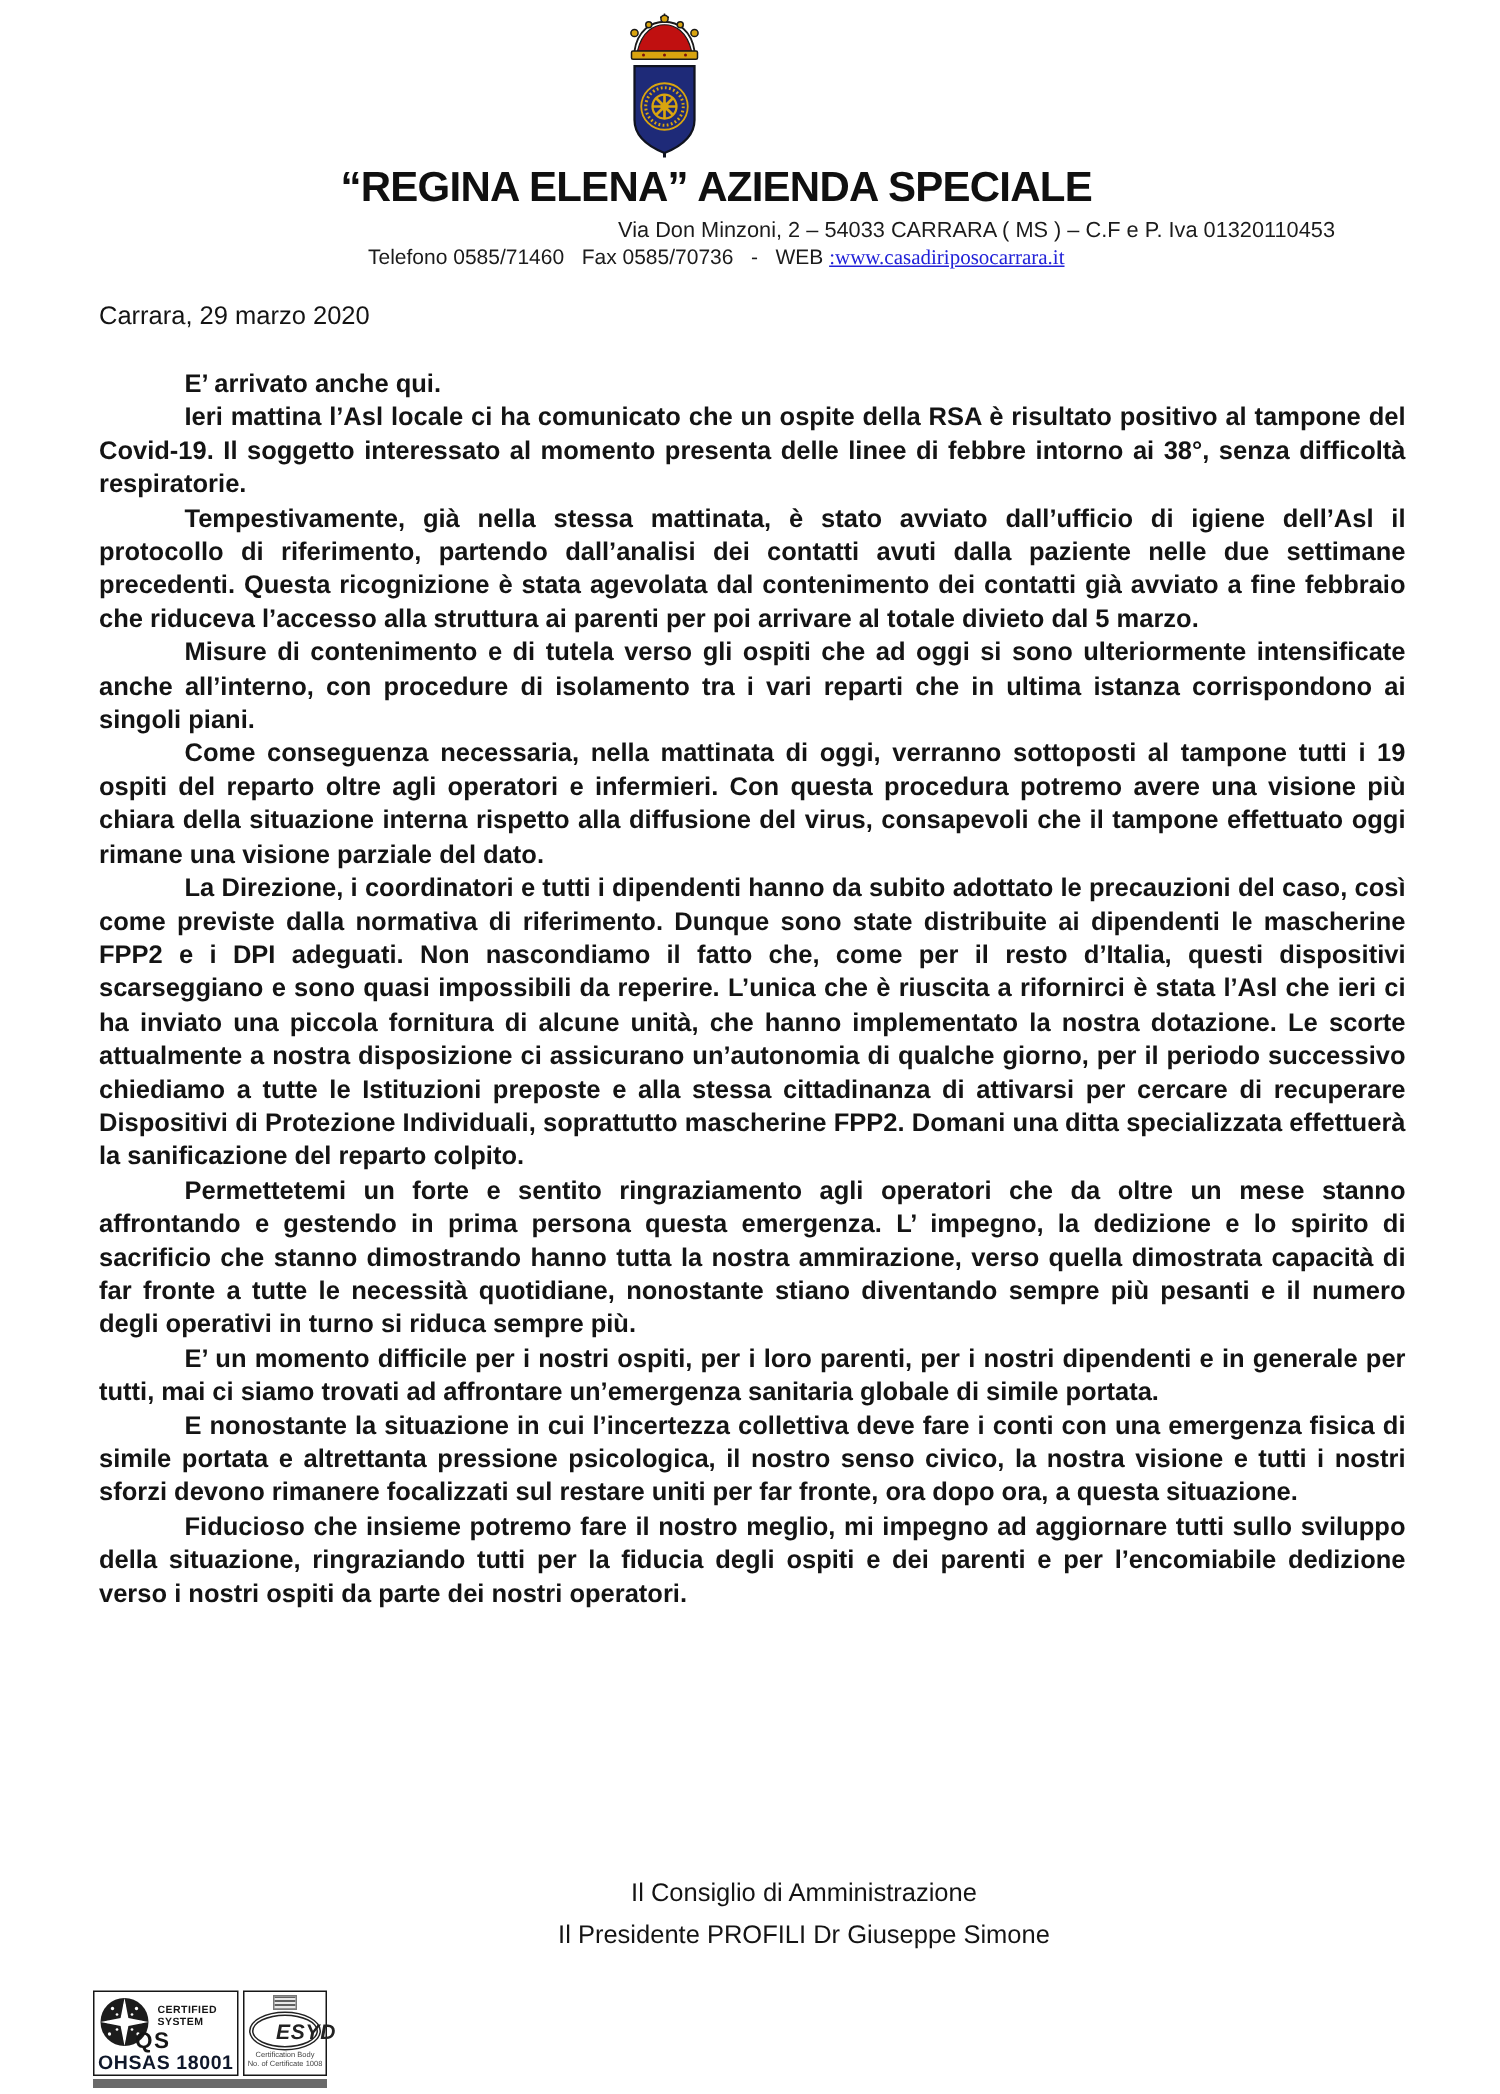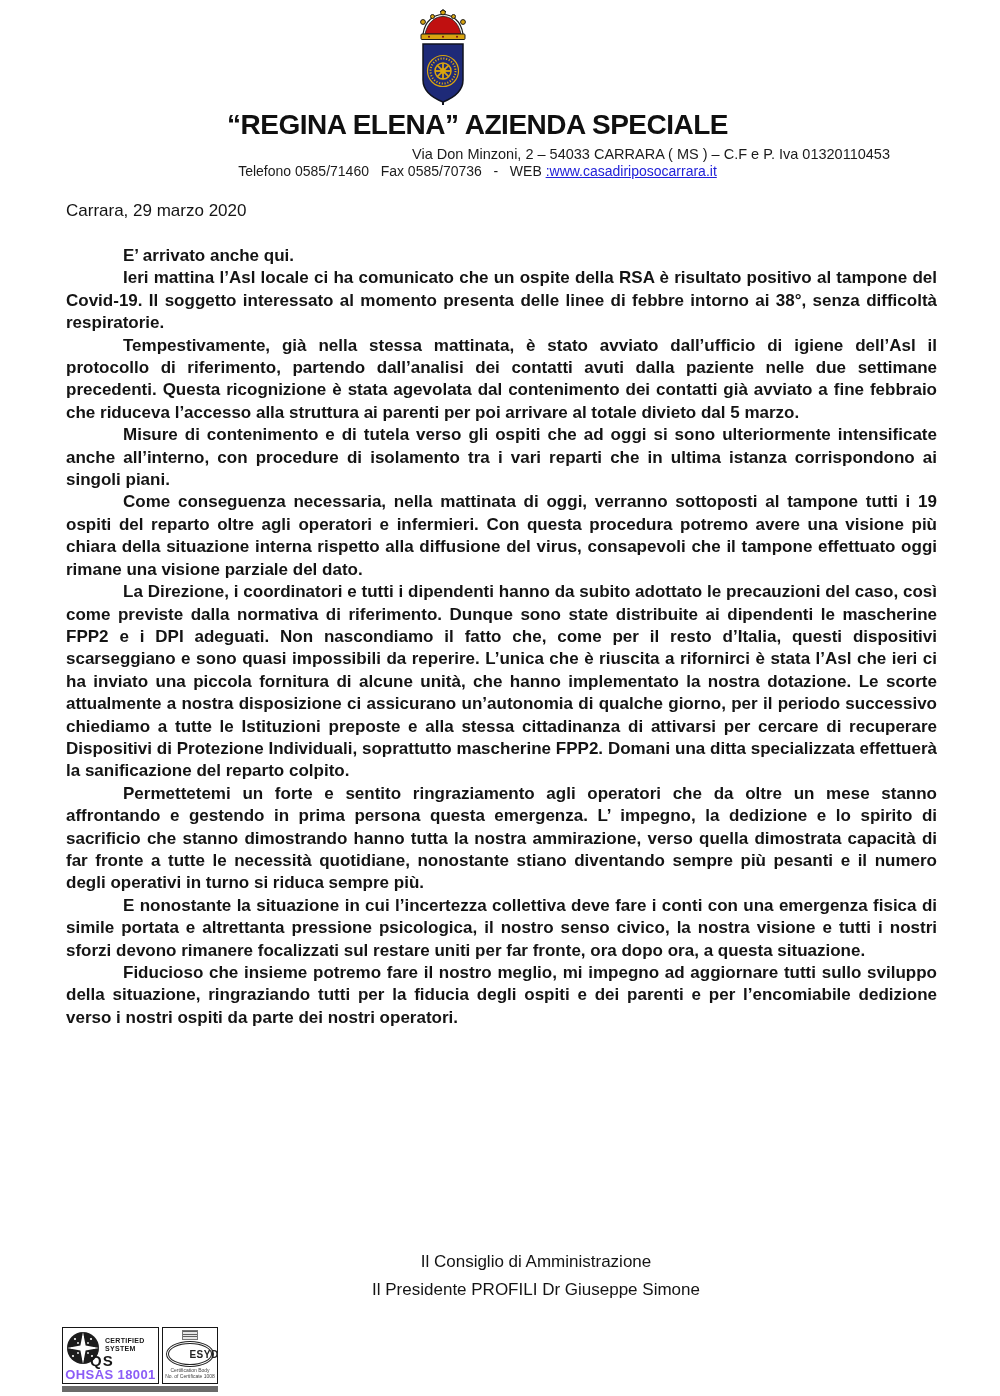--- a/index.html
+++ b/index.html
@@ -20,21 +20,21 @@
     font-size:28px;font-weight:bold;letter-spacing:-0.5px;white-space:nowrap;color:#101010;
   }
   .addr{
     position:absolute;top:146px;left:65px;width:825px;text-align:right;
     font-size:14.5px;line-height:17px;color:#1b1b1b;
   }
   .contact{
     position:absolute;top:163px;left:65px;width:825px;text-align:center;
     font-size:14px;line-height:17px;color:#1b1b1b;white-space:pre-wrap;
   }
-  .weblink{color:var(--link-blue,#2121d8);text-decoration:underline;cursor:pointer;}
+  .weblink{color:var(--link-blue,#2121d8);text-decoration:underline;cursor:pointer;font-family:Liberation Serif, serif;}
   
   .date{position:absolute;top:201px;left:66px;font-size:17px;}
   .letter-body{
     position:absolute;top:245px;left:66px;width:871px;
     font-size:17px;line-height:22.4px;text-align:justify;
   }
   .para{margin:0;}
   .para.indent{text-indent:57px;font-weight:bold;}
   .signature{
     position:absolute;top:1248px;left:150px;width:772px;text-align:center;
@@ -50,36 +50,36 @@
   .certified{
     position:absolute;left:42px;top:9px;font-size:7px;font-weight:bold;
     line-height:8px;letter-spacing:.3px;color:#161616;
   }
   .qs{
     position:absolute;left:27px;top:24px;font-size:15px;font-weight:800;
     letter-spacing:1px;color:#161616;
   }
   .ohsas{
     position:absolute;left:0;bottom:1px;width:100%;text-align:center;
-    font-size:13px;font-weight:800;letter-spacing:.4px;color:#8b5cf6;white-space:nowrap;
+    font-size:13px;font-weight:800;letter-spacing:.4px;color:#0f172a;white-space:nowrap;
   }
   .cert-right{
     position:absolute;left:100px;top:0;width:56px;height:57px;
     border:1.5px solid #161616;background:#fff;box-sizing:border-box;text-align:center;
   }
   .flag{
     width:14px;height:8px;margin:2px auto 0 auto;
     background:repeating-linear-gradient(to bottom,#606060 0 1px,#e8e8e8 1px 2.6px);
     border:.5px solid #777;
   }
   .oval{
     width:42px;height:20px;margin:1px auto 0 auto;border:3px double #222;
     border-radius:50%;display:flex;align-items:center;justify-content:center;
   }
-  .oval span{font-size:10px;font-weight:bold;letter-spacing:.5px;color:#222;margin-left:28px;}
+  .oval span{font-size:14px;font-weight:bold;font-style:italic;letter-spacing:.5px;color:#222;margin-left:28px;}
   .esyd-sub{font-size:5px;line-height:5.5px;color:#444;margin-top:1px;}
   .cert-bar{
     position:absolute;left:0;top:59px;width:156px;height:6px;
     background:var(--footer-bar-gray,#6a6a6a);
   }
 </style>
 </head>
 <body>
 
 <div class="page">
@@ -122,20 +122,21 @@
   <div class="date">Carrara, 29 marzo 2020</div>
 
   <div class="letter-body">
       <p class="para indent">E’ arrivato anche qui.</p>
       <p class="para indent">Ieri mattina l’Asl locale ci ha comunicato che un ospite della RSA è risultato positivo al tampone del Covid-19. Il soggetto interessato al momento presenta delle linee di febbre intorno ai 38°, senza difficoltà respiratorie.</p>
       <p class="para indent">Tempestivamente, già nella stessa mattinata, è stato avviato dall’ufficio di igiene dell’Asl il protocollo di riferimento, partendo dall’analisi dei contatti avuti dalla paziente nelle due settimane precedenti. Questa ricognizione è stata agevolata dal contenimento dei contatti già avviato a fine febbraio che riduceva l’accesso alla struttura ai parenti per poi arrivare al totale divieto dal 5 marzo.</p>
       <p class="para indent">Misure di contenimento e di tutela verso gli ospiti che ad oggi si sono ulteriormente intensificate anche all’interno, con procedure di isolamento tra i vari reparti che in ultima istanza corrispondono ai singoli piani.</p>
       <p class="para indent">Come conseguenza necessaria, nella mattinata di oggi, verranno sottoposti al tampone tutti i 19 ospiti del reparto oltre agli operatori e infermieri. Con questa procedura potremo avere una visione più chiara della situazione interna rispetto alla diffusione del virus, consapevoli che il tampone effettuato oggi rimane una visione parziale del dato.</p>
       <p class="para indent">La Direzione, i coordinatori e tutti i dipendenti hanno da subito adottato le precauzioni del caso, così come previste dalla normativa di riferimento. Dunque sono state distribuite ai dipendenti le mascherine FPP2 e i DPI adeguati. Non nascondiamo il fatto che, come per il resto d’Italia, questi dispositivi scarseggiano e sono quasi impossibili da reperire. L’unica che è riuscita a rifornirci è stata l’Asl che ieri ci ha inviato una piccola fornitura di alcune unità, che hanno implementato la nostra dotazione. Le scorte attualmente a nostra disposizione ci assicurano un’autonomia di qualche giorno, per il periodo successivo chiediamo a tutte le Istituzioni preposte e alla stessa cittadinanza di attivarsi per cercare di recuperare Dispositivi di Protezione Individuali, soprattutto mascherine FPP2.  Domani una ditta specializzata effettuerà la sanificazione del reparto colpito.</p>
       <p class="para indent">Permettetemi un forte e sentito ringraziamento agli operatori che da oltre un mese stanno affrontando e gestendo in prima persona questa emergenza. L’ impegno, la dedizione e lo spirito di sacrificio che stanno dimostrando hanno tutta la nostra ammirazione, verso quella dimostrata capacità di far fronte a tutte le necessità quotidiane, nonostante stiano diventando sempre più pesanti e il numero degli operativi in turno si riduca sempre più.</p>
+      <p class="para indent">E’ un momento difficile per i nostri ospiti, per i loro parenti, per i nostri dipendenti e in generale per tutti, mai ci siamo trovati ad affrontare un’emergenza sanitaria globale di simile portata.</p>
       <p class="para indent">E nonostante la situazione in cui l’incertezza collettiva deve fare i conti con una emergenza fisica di simile portata e altrettanta pressione psicologica, il nostro senso civico, la nostra visione e tutti i nostri sforzi devono rimanere focalizzati sul restare uniti per far fronte, ora dopo ora, a questa situazione.</p>
       <p class="para indent">Fiducioso che insieme potremo fare il nostro meglio, mi impegno ad aggiornare tutti sullo sviluppo della situazione, ringraziando tutti per la fiducia degli ospiti e dei parenti e per l’encomiabile dedizione verso i nostri ospiti da parte dei nostri operatori.</p>
     </div>
 
   <div class="signature">
     <div>Il Consiglio di Amministrazione</div>
     <div>Il Presidente PROFILI Dr Giuseppe Simone</div>
   </div>
 
   <div class="cert-area">

